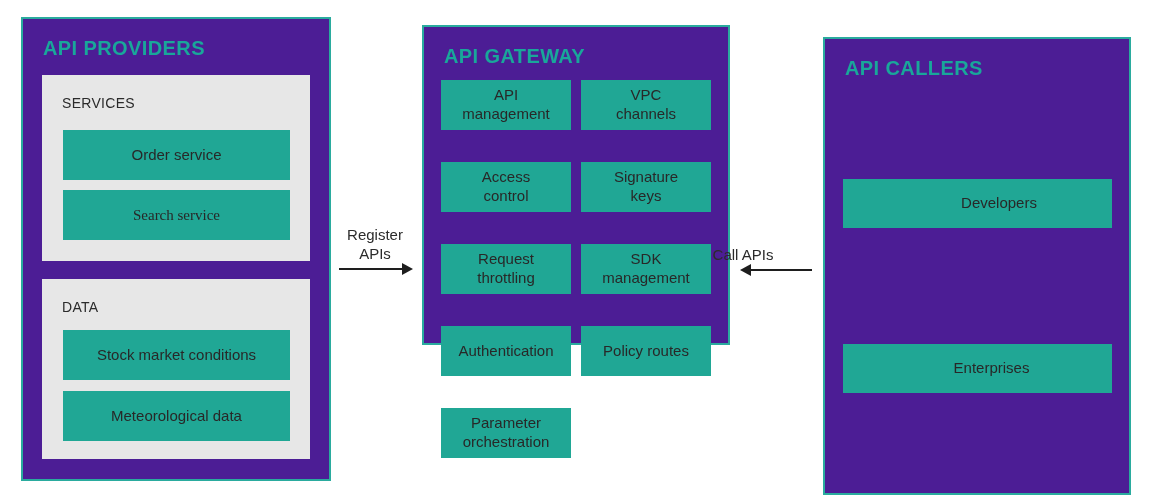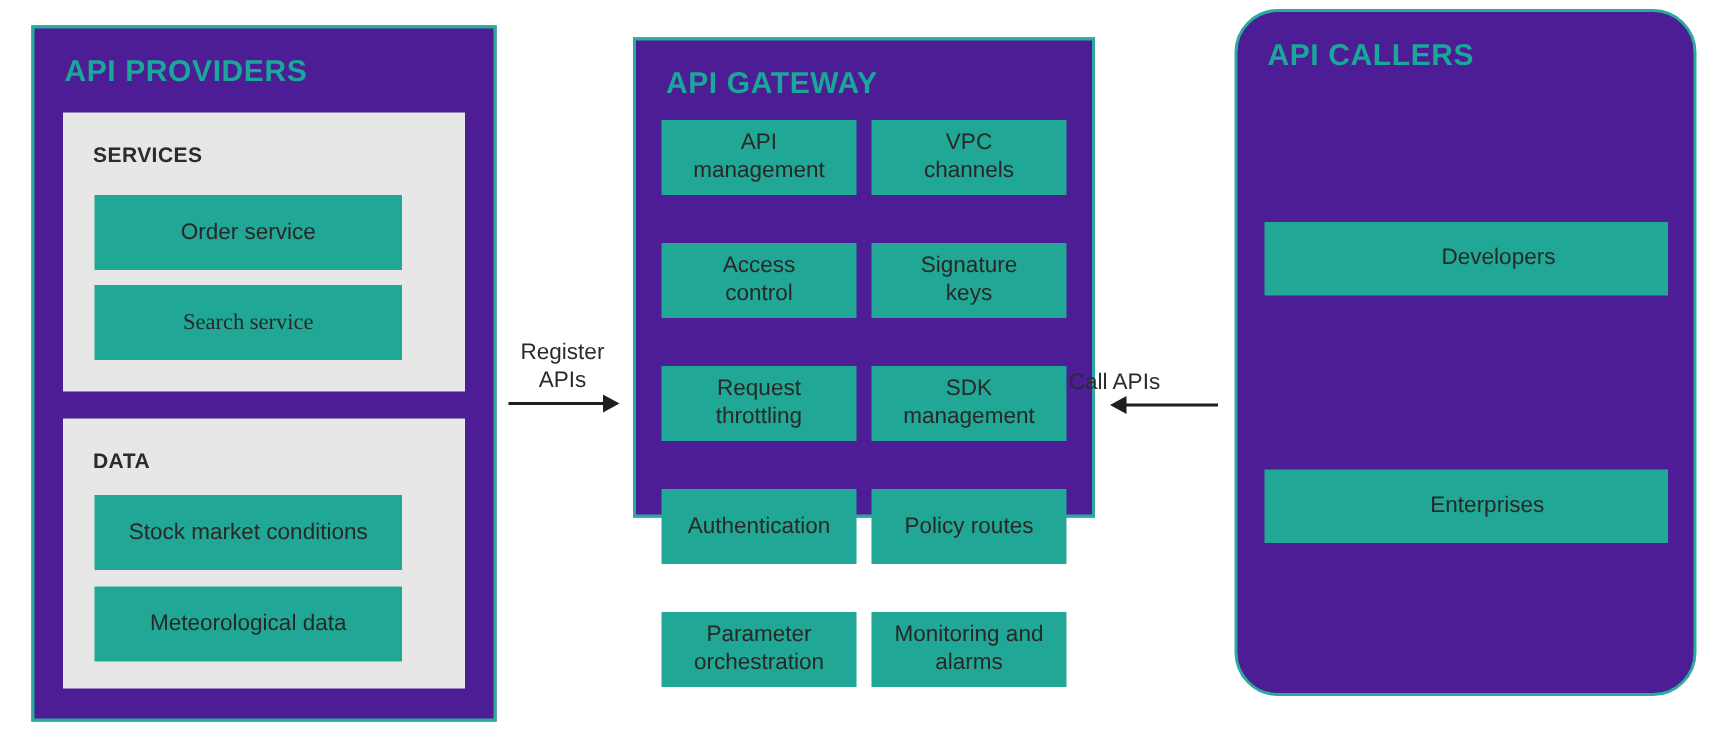--- a/index.html
+++ b/index.html
@@ -16,21 +16,21 @@
     overflow: hidden;
   }
   .panel {
     position: absolute;
     box-sizing: border-box;
     border: 2px solid var(--border, #2aab9e);
     background: #4c1d95;
   }
   #panel-providers { left: 21px;  top: 17px; width: 310px; height: 464px; }
   #panel-gateway   { left: 422px; top: 25px; width: 308px; height: 320px; }
-  #panel-callers   { left: 823px; top: 6px; width: 308px; height: 458px; border-radius: 29px; }
+  #panel-callers   { left: 823px; top: 37px; width: 308px; height: 458px; }
 
   .panel-title {
     position: absolute;
     left: 20px;
     top: 18px;
     margin: 0;
     font-size: 20px;
     font-weight: bold;
     letter-spacing: 0.4px;
     color: var(--title, #19a79a);
@@ -44,41 +44,41 @@
     width: 268px;
     background: var(--gray, #e7e7e7);
   }
   #group-services { top: 56px;  height: 186px; }
   #group-data     { top: 260px; height: 180px; }
   .group-label {
     position: absolute;
     left: 20px;
     top: 20px;
     font-size: 14px;
-    font-weight: bold;
+    font-weight: normal;
     letter-spacing: 0.3px;
     color: var(--text, #2b2b2b);
   }
 
   
   .node {
     box-sizing: border-box;
     background: var(--teal, #20a795);
     color: #282828;
     font-size: 15px;
     line-height: 1.25;
     display: flex;
     align-items: center;
     justify-content: center;
     text-align: center;
   }
   .group .node {
     position: absolute;
     left: 21px;
-    width: 205px;
+    width: 227px;
     height: 50px;
   }
   #node-order  { top: 55px; }
   #node-search { top: 115px; font-family: Liberation Serif, serif; }
   #node-stock  { top: 51px; text-align: right; }
   #node-meteo  { top: 112px; }
 
   
   .gw-grid {
     position: absolute;
@@ -171,21 +171,20 @@
     <div class="gw-grid">
       <div class="node w-narrow">API management</div>
       <div class="node">VPC channels</div>
       <div class="node">Access control</div>
       <div class="node">Signature keys</div>
       <div class="node w-narrow">Request throttling</div>
       <div class="node w-narrow">SDK management</div>
       <div class="node">Authentication</div>
       <div class="node">Policy routes</div>
       <div class="node w-narrow">Parameter orchestration</div>
-      <div class="node w-mid">Monitoring and alarms</div>
     </div>
   </section>
 
   <div class="arrow-label" id="label-call">Call APIs</div>
   <div class="arrow" id="arrow-call">
     <div class="arrow-head left"></div>
     <div class="arrow-line"></div>
   </div>
 
   <section class="panel" id="panel-callers">

